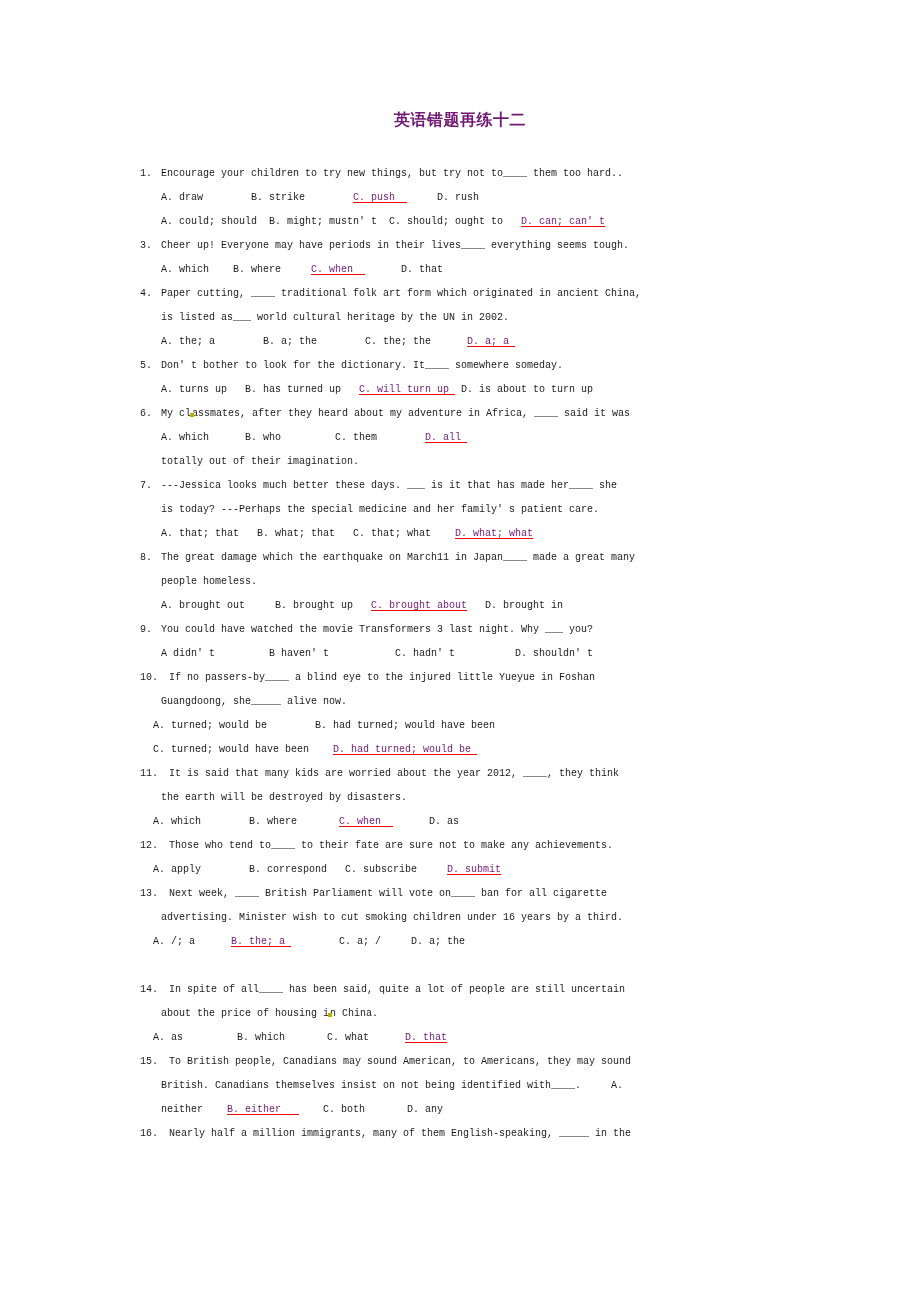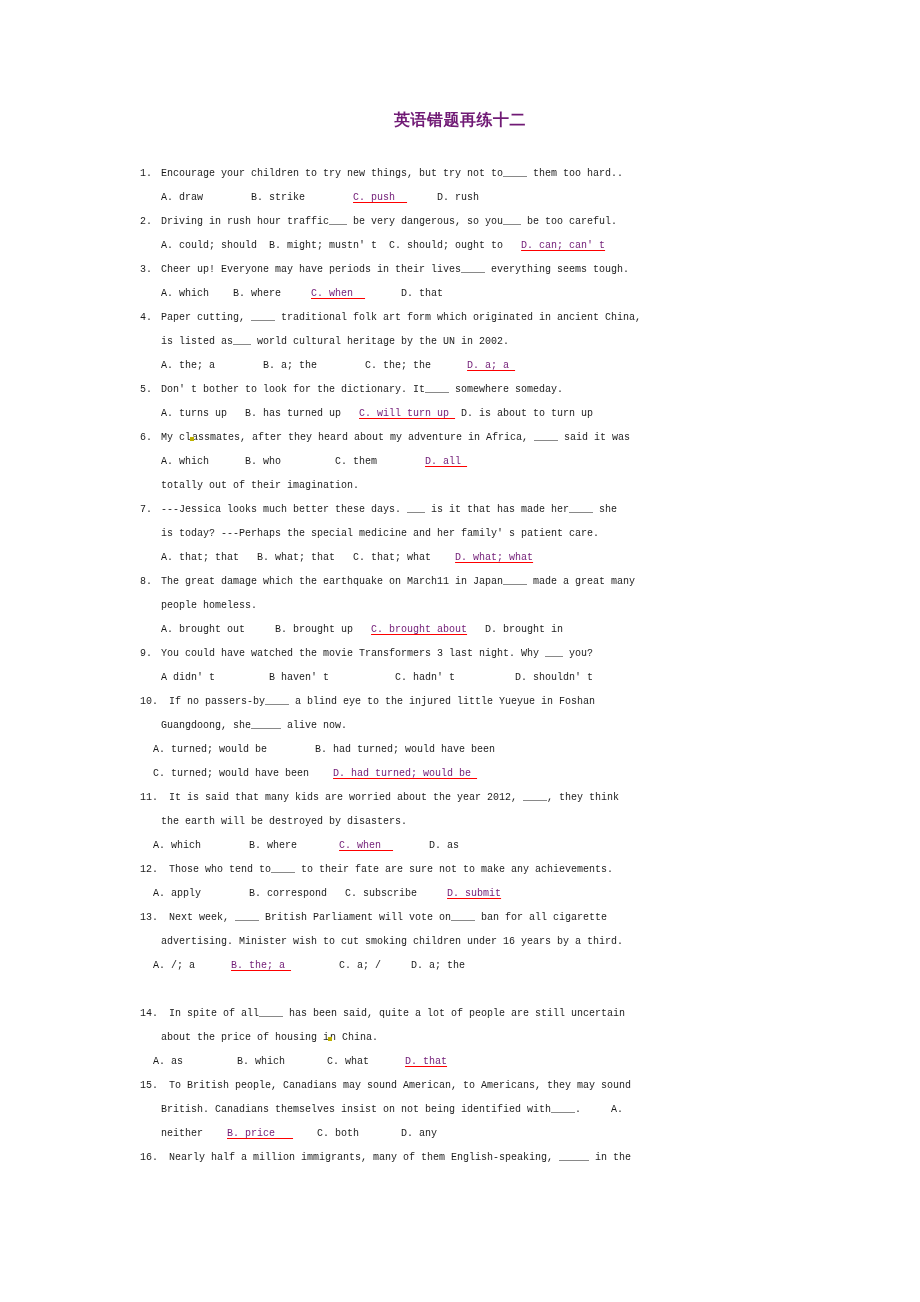--- a/index.html
+++ b/index.html
@@ -101,21 +101,20 @@
   <div class="doc-title">英语错题再练十二</div>
 
   <div class="body-block">
 
     <div class="q">
       <div class="line stem"><span class="num">1.</span><span>Encourage your children to try new things, but try not to____ them too hard..</span></div>
       <div class="line opts"><span>A. draw        B. strike        </span><span class="ans">C. push  </span><span>     D. rush</span></div>
     </div>
 
     <div class="q">
-      <div class="line stem"><span class="num">2.</span><span>Driving in rush hour traffic___ be very dangerous, so you___ be too careful.</span></div>
       <div class="line opts"><span>A. could; should  B. might; mustn' t  C. should; ought to   </span><span class="ans">D. can; can' t</span><span></span></div>
     </div>
 
     <div class="q">
       <div class="line stem"><span class="num">3.</span><span>Cheer up! Everyone may have periods in their lives____ everything seems tough.</span></div>
       <div class="line opts"><span>A. which    B. where     </span><span class="ans">C. when  </span><span>      D. that</span></div>
     </div>
 
     <div class="q">
       <div class="line stem"><span class="num">4.</span><span>Paper cutting, ____ traditional folk art form which originated in ancient China,</span></div>
@@ -179,21 +178,21 @@
 
     <div class="q">
       <div class="line stem"><span class="num wide">14.</span><span>In spite of all____ has been said, quite a lot of people are still uncertain</span></div>
       <div class="line cont"><span>about the price of housing i</span><span class="speck"></span><span>n China.</span></div>
       <div class="line opts-narrow"><span>A. as         B. which       C. what      </span><span class="ans">D. that</span><span></span></div>
     </div>
 
     <div class="q">
       <div class="line stem"><span class="num wide">15.</span><span>To British people, Canadians may sound American, to Americans, they may sound</span></div>
       <div class="line cont">British. Canadians themselves insist on not being identified with____.     A.</div>
-      <div class="line cont"><span>neither    </span><span class="ans">B. price   </span><span>    C. both       D. any</span></div>
+      <div class="line cont"><span>neither    </span><span class="ans">B. either   </span><span>    C. both       D. any</span></div>
     </div>
 
     <div class="q">
       <div class="line stem"><span class="num wide">16.</span><span>Nearly half a million immigrants, many of them English-speaking, _____ in the</span></div>
     </div>
 
   </div>
 </div>
 
 </body></html>

